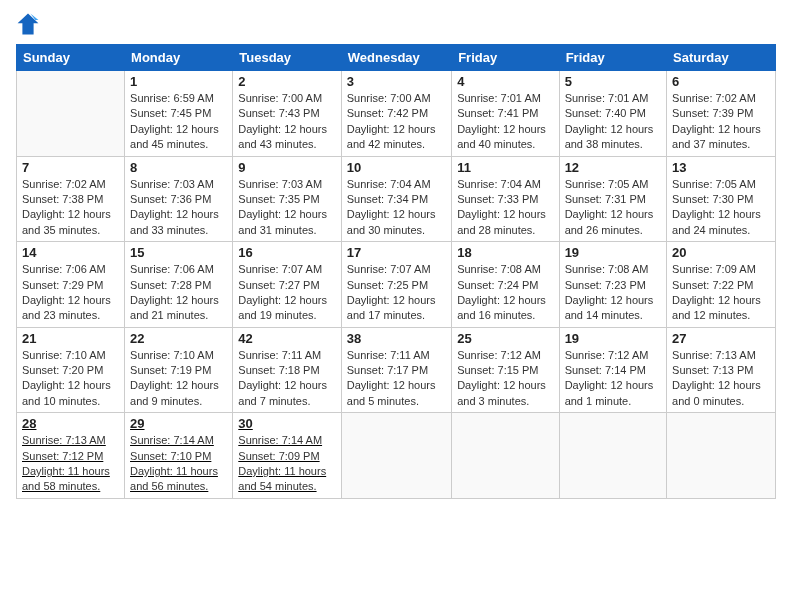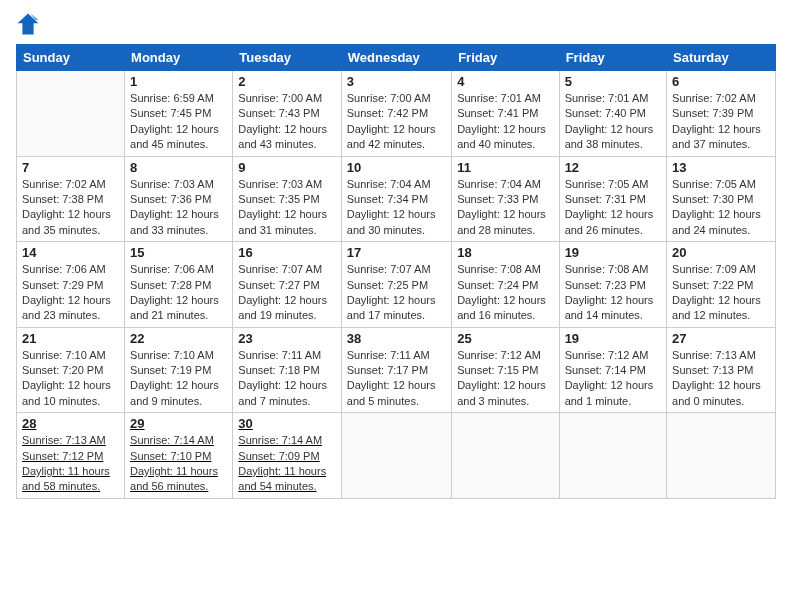--- a/index.html
+++ b/index.html
@@ -290,21 +290,21 @@
 and 10 minutes.</div>
           </td>
           <td>
             <span class="day-number">22</span>
             <div class="day-info" style="white-space: pre-line;">Sunrise: 7:10 AM
 Sunset: 7:19 PM
 Daylight: 12 hours
 and 9 minutes.</div>
           </td>
           <td>
-            <span class="day-number">23</span>
+            <span class="day-number">42</span>
             <div class="day-info" style="white-space: pre-line;">Sunrise: 7:11 AM
 Sunset: 7:18 PM
 Daylight: 12 hours
 and 7 minutes.</div>
           </td>
           <td>
             <span class="day-number">38</span>
             <div class="day-info" style="white-space: pre-line;">Sunrise: 7:11 AM
 Sunset: 7:17 PM
 Daylight: 12 hours

